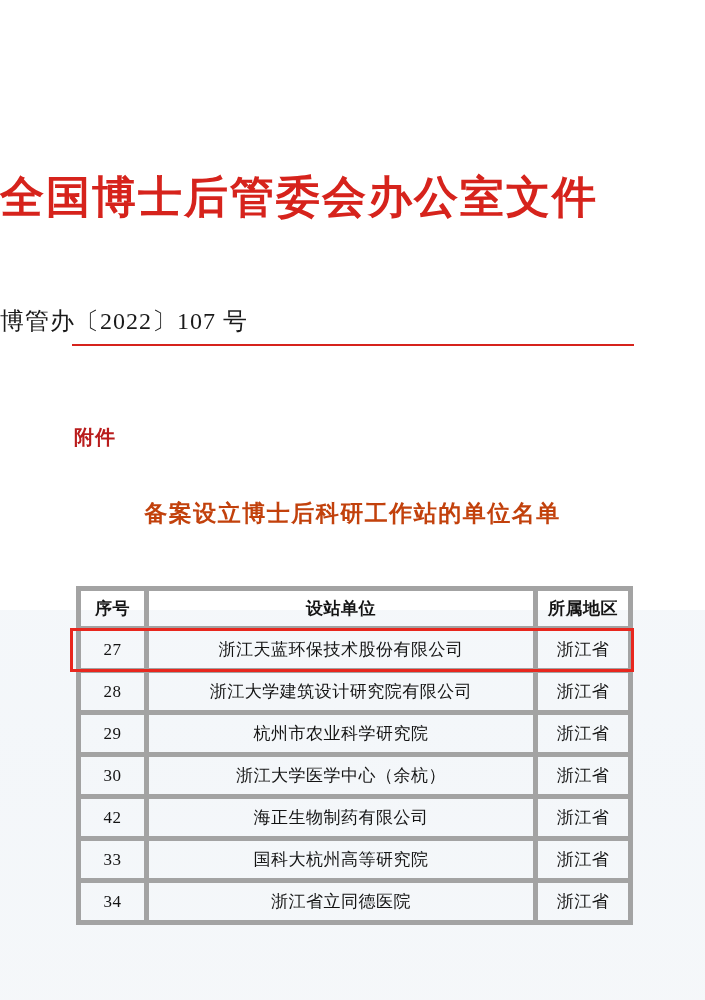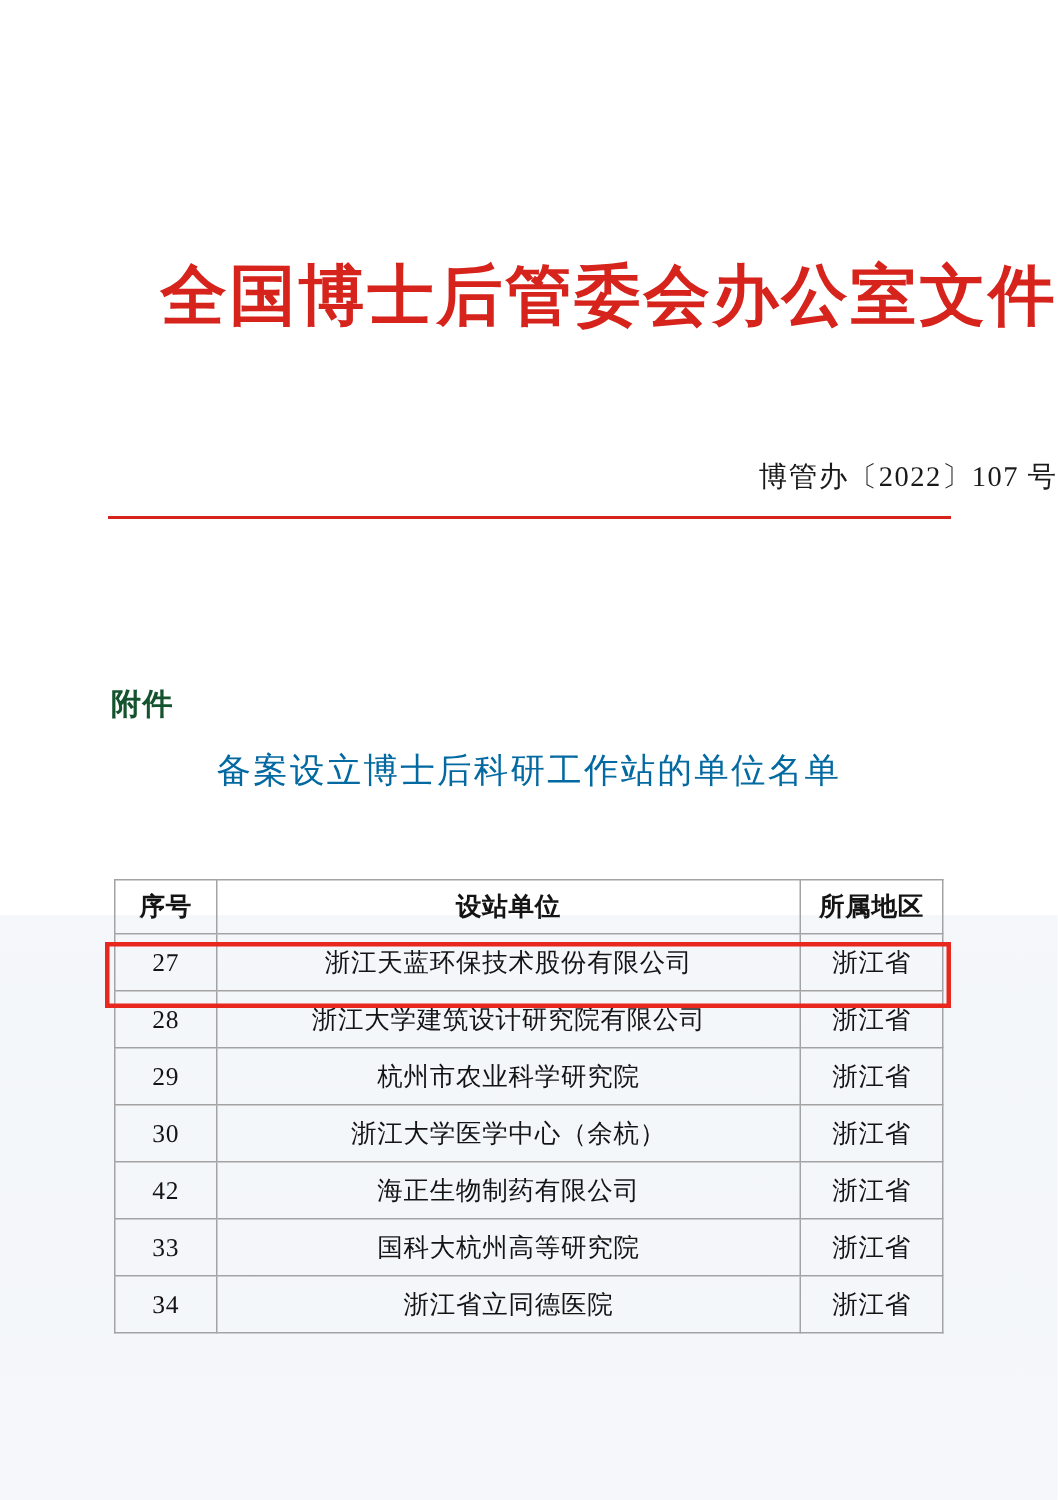--- a/index.html
+++ b/index.html
@@ -28,77 +28,76 @@
     position: relative;
     width: 705px;
     height: 1000px;
     box-sizing: border-box;
   }
   .doc-title {
     position: absolute;
     top: 168px;
     left: 0;
     width: 705px;
-    text-align: right;
+    text-align: left;
     color: #d6231c;
     font-family: "Liberation Serif", "DejaVu Serif", serif;
     font-weight: bold;
     font-size: 44px;
     letter-spacing: 2px;
     white-space: nowrap;
   }
   .doc-number {
     position: absolute;
     top: 305px;
     left: 0;
     width: 705px;
-    text-align: right;
-    font-size: 19px;
+    text-align: left;
+    font-size: 24px;
     color: #1a1a1a;
     letter-spacing: 1px;
   }
   .red-rule {
     position: absolute;
     top: 344px;
     left: 72px;
     width: 562px;
     height: 2px;
     background: #d6231c;
   }
   .attachment-label {
     position: absolute;
     top: 424px;
     left: 74px;
     font-size: 20px;
     font-weight: bold;
-    color: #14532d;
+    color: #b91c1c;
     letter-spacing: 1px;
-    margin-top: 32px;
   }
   .list-title {
     position: absolute;
     top: 498px;
     left: 0;
     width: 705px;
     text-align: center;
     font-size: 23px;
-    font-weight: normal;
-    color: #0369a1;
+    font-weight: bold;
+    color: #c2410c;
     letter-spacing: 1.5px;
   }
   table.unit-table {
     position: absolute;
     top: 586px;
     left: 76px;
     width: 552px;
     border-collapse: collapse;
     table-layout: fixed;
   }
   table.unit-table td, table.unit-table th {
-    border: 1px solid #a3a3a3;
+    border: 5px solid #a3a3a3;
     height: 37px;
     text-align: center;
     vertical-align: middle;
     font-size: 17px;
     color: #141414;
     font-weight: normal;
     padding: 0;
     letter-spacing: 0.5px;
   }
   table.unit-table th {

